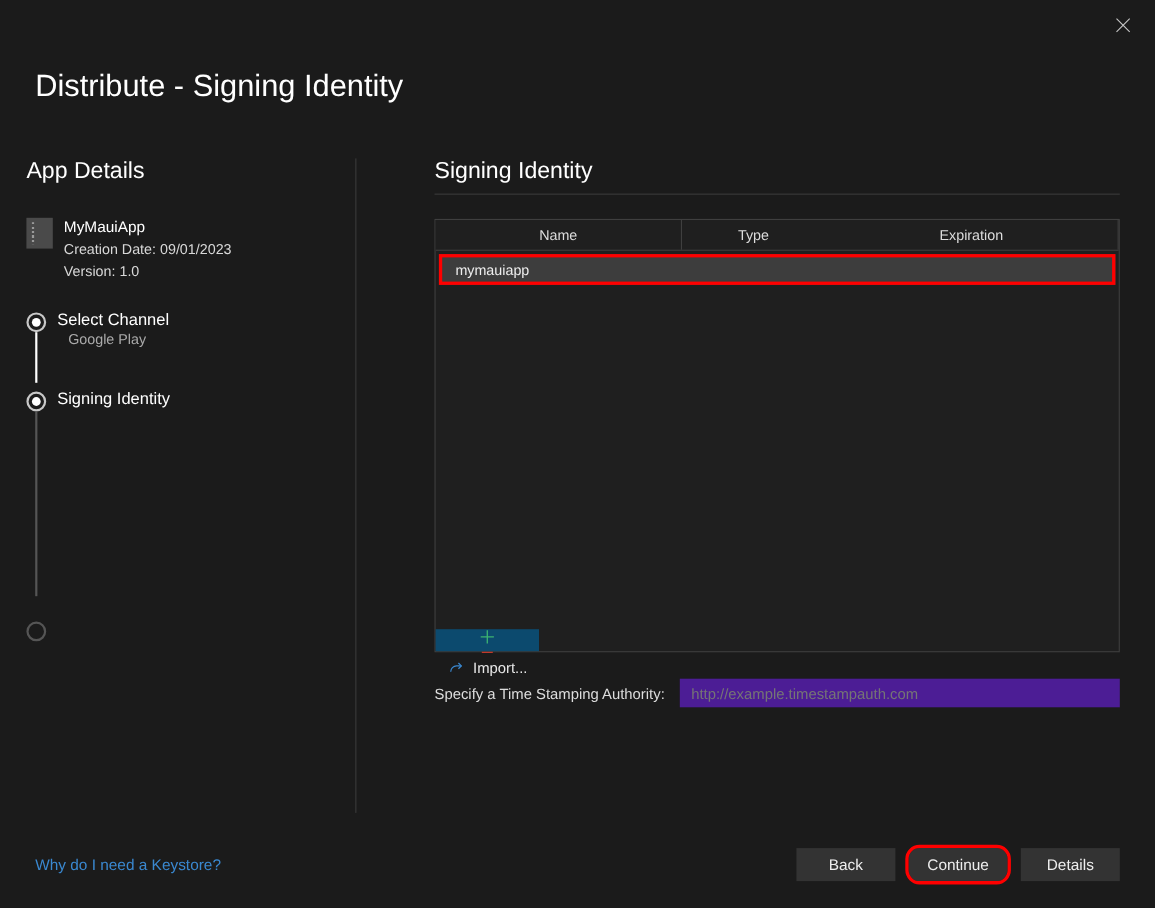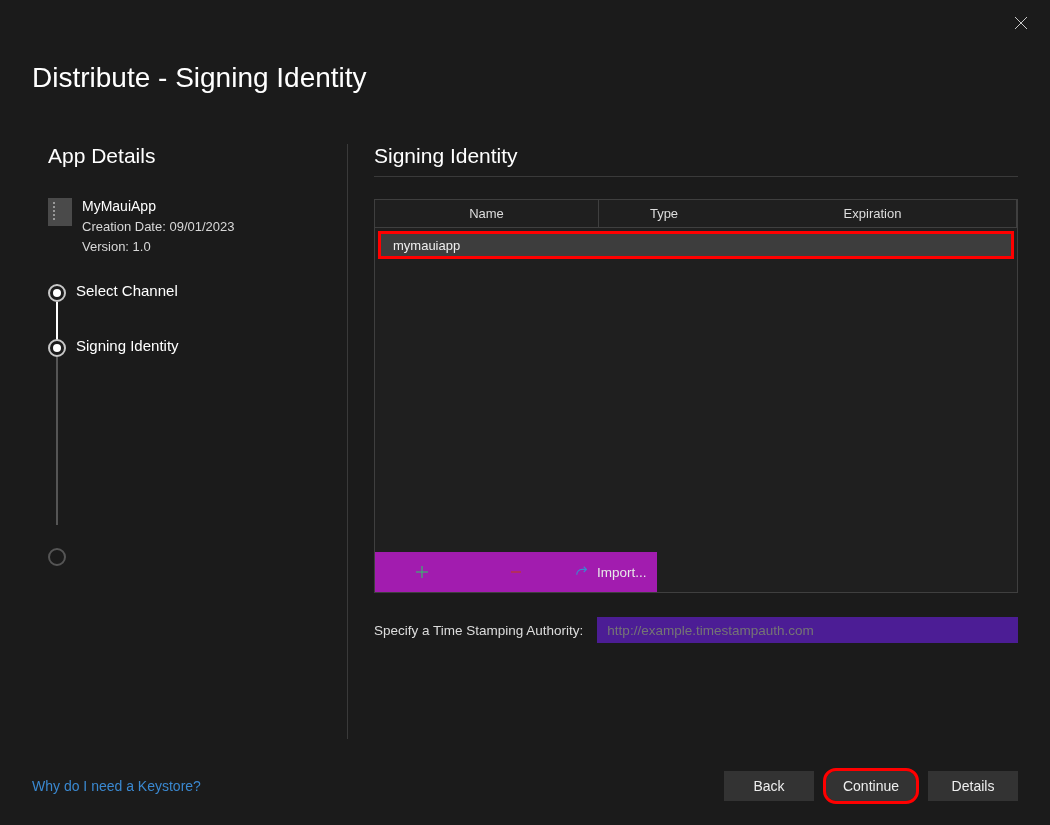--- a/index.html
+++ b/index.html
@@ -23,22 +23,23 @@
     }
     .close-btn svg { width: 14px; height: 14px; }
     .main-title {
       font-size: 28px;
       font-weight: 350;
       padding: 62px 12px 0 32px;
       color: #fff;
     }
     .content {
       display: flex;
-      padding: 50px 32px 0 48px;
+      padding: 50px 32px 0 24px;
       height: calc(100% - 180px);
+      gap: 45px;
     }
     .sidebar {
       width: 300px;
       border-right: 1px solid #3a3a3a;
       padding-right: 20px;
     }
     .sidebar-title {
       font-size: 21px;
       font-weight: 350;
       margin-bottom: 28px;
@@ -154,22 +155,23 @@
       font-size: 13px;
       color: #eee;
       border: 3px solid #ff0000;
       margin: 3px;
     }
     .table-body { flex:1; overflow:auto;}
     .table-toolbar {
       position:absolute;
       left:0; bottom:0;
       display: flex;
-      height: 40px;
-      background: #a21caf;
+      height: 20px;
+      background: #0c4a6e;
+      flex-direction: column;
     }
     .tb-btn {
       width: 94px;
       display:flex;
       align-items:center;
       justify-content:center;
       cursor:pointer;
       font-size:14px;
     }
     .tb-btn svg { width:14px; height:14px;}
@@ -253,20 +255,21 @@
         <div class="app-name">MyMauiApp</div>
         <div>Creation Date: 09/01/2023</div>
         <div>Version: 1.0</div>
       </div>
     </div>
     <div class="steps">
       <div class="step">
         <div class="step-dot filled"></div>
         <div class="step-line l1"></div>
         <div class="step-title">Select Channel</div>
+        <div class="step-sub">Google Play</div>
       </div>
       <div class="step">
         <div class="step-dot filled"></div>
         <div class="step-line l2"></div>
         <div class="step-title">Signing Identity</div>
       </div>
       <div class="step-empty-gap"></div>
       <div class="step">
         <div class="step-dot empty"></div>
       </div>

